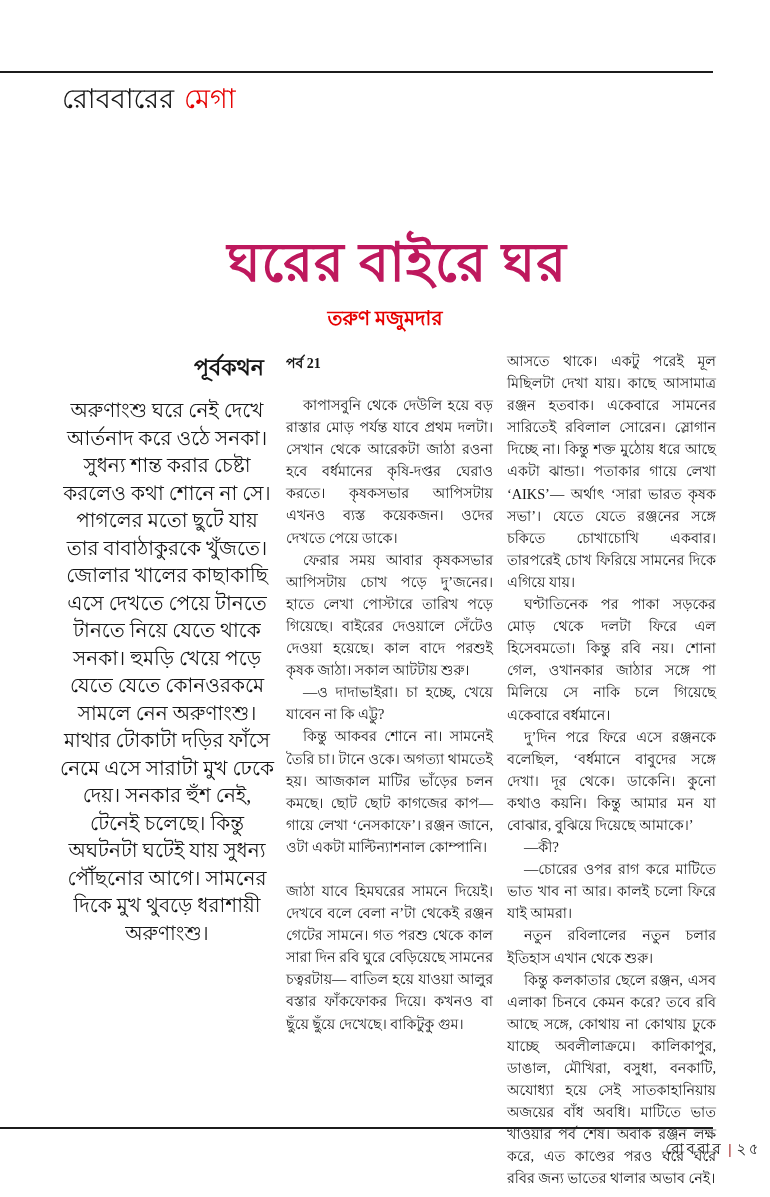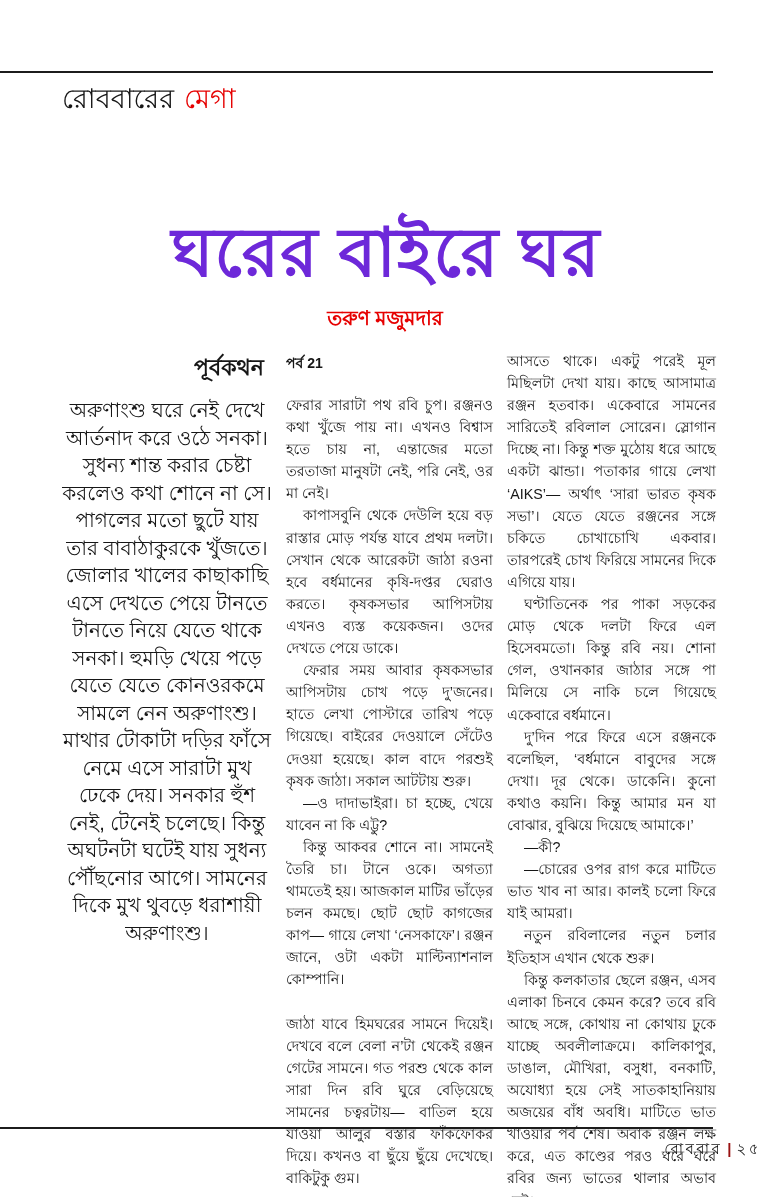--- a/index.html
+++ b/index.html
@@ -1,21 +1,21 @@
 <!DOCTYPE html>
 <html><head>
 <meta charset="utf-8">
 <style>
   html, body { margin: 0; padding: 0; background: #ffffff; }
   .page {
     position: relative;
     width: 770px;
     height: 1197px;
     background: #ffffff;
-    font-family: Liberation Sans, sans-serif;
+    font-family: Liberation Serif, serif;
     color: #161616;
     overflow: hidden;
   }
   .rule {
     position: absolute;
     left: 0;
     width: 713px;
     height: 2px;
     background: #1c1c1c;
   }
@@ -30,27 +30,27 @@
     line-height: 34px;
     white-space: nowrap;
   }
   .masthead .red { color: var(--accent, #e60000); margin-left: 10px; }
 
   .title {
     position: absolute;
     top: 212px;
     left: 15px;
     width: 740px;
-    margin: 1px;
+    margin: 12px;
     text-align: center;
-    font-size: 68px;
+    font-size: 54px;
     line-height: 78px;
     font-weight: bold;
     letter-spacing: 1px;
-    color: #6d28d9;
+    color: #be185d;
   }
   .author {
     position: absolute;
     top: 303px;
     left: 15px;
     width: 740px;
     text-align: center;
     font-size: 20px;
     font-weight: bold;
     color: var(--accent, #e60000);
@@ -138,21 +138,20 @@
 
   <div class="columns">
 
     <div class="col col-precede">
       <div class="precede-heading">পূর্বকথন</div>
       <div class="precede-text">অরুণাংশু ঘরে নেই দেখে আর্তনাদ করে ওঠে সনকা। সুধন্য শান্ত করার চেষ্টা করলেও কথা শোনে না সে। পাগলের মতো ছুটে যায় তার বাবাঠাকুরকে খুঁজতে। জোলার খালের কাছাকাছি এসে দেখতে পেয়ে টানতে টানতে নিয়ে যেতে থাকে সনকা। হুমড়ি খেয়ে পড়ে যেতে যেতে কোনওরকমে সামলে নেন অরুণাংশু। মাথার টোকাটা দড়ির ফাঁসে নেমে এসে সারাটা মুখ ঢেকে দেয়। সনকার হুঁশ নেই, টেনেই চলেছে। কিন্তু অঘটনটা ঘটেই যায় সুধন্য পৌঁছনোর আগে। সামনের দিকে মুখ থুবড়ে ধরাশায়ী অরুণাংশু।</div>
     </div>
 
     <div class="col col-mid body-col">
       <div class="episode">পর্ব 21</div>
-      <p class="no-indent">ফেরার সারাটা পথ রবি চুপ। রঞ্জনও কথা খুঁজে পায় না। এখনও বিশ্বাস হতে চায় না, এন্তাজের মতো তরতাজা মানুষটা নেই, পরি নেই, ওর মা নেই।</p>
       <p>কাপাসবুনি থেকে দেউলি হয়ে বড় রাস্তার মোড় পর্যন্ত যাবে প্রথম দলটা। সেখান থেকে আরেকটা জাঠা রওনা হবে বর্ধমানের কৃষি-দপ্তর ঘেরাও করতে। কৃষকসভার আপিসটায় এখনও ব্যস্ত কয়েকজন। ওদের দেখতে পেয়ে ডাকে।</p>
       <p>ফেরার সময় আবার কৃষকসভার আপিসটায় চোখ পড়ে দু’জনের। হাতে লেখা পোস্টারে তারিখ পড়ে গিয়েছে। বাইরের দেওয়ালে সেঁটেও দেওয়া হয়েছে। কাল বাদে পরশুই কৃষক জাঠা। সকাল আটটায় শুরু।</p>
       <p>—ও দাদাভাইরা। চা হচ্ছে, খেয়ে যাবেন না কি এট্টু?</p>
       <p>কিন্তু আকবর শোনে না। সামনেই তৈরি চা। টানে ওকে। অগত্যা থামতেই হয়। আজকাল মাটির ভাঁড়ের চলন কমছে। ছোট ছোট কাগজের কাপ— গায়ে লেখা ‘নেসকাফে’। রঞ্জন জানে, ওটা একটা মাল্টিন্যাশনাল কোম্পানি।</p>
       <p class="no-indent section-gap">জাঠা যাবে হিমঘরের সামনে দিয়েই। দেখবে বলে বেলা ন’টা থেকেই রঞ্জন গেটের সামনে। গত পরশু থেকে কাল সারা দিন রবি ঘুরে বেড়িয়েছে সামনের চত্বরটায়— বাতিল হয়ে যাওয়া আলুর বস্তার ফাঁকফোকর দিয়ে। কখনও বা ছুঁয়ে ছুঁয়ে দেখেছে। বাকিটুকু গুম।</p>
 
     </div>
 
     <div class="col col-right body-col">
       <p class="no-indent">আসতে থাকে। একটু পরেই মূল মিছিলটা দেখা যায়। কাছে আসামাত্র রঞ্জন হতবাক। একেবারে সামনের সারিতেই রবিলাল সোরেন। স্লোগান দিচ্ছে না। কিন্তু শক্ত মুঠোয় ধরে আছে একটা ঝান্ডা। পতাকার গায়ে লেখা ‘AIKS’— অর্থাৎ ‘সারা ভারত কৃষক সভা’। যেতে যেতে রঞ্জনের সঙ্গে চকিতে চোখাচোখি একবার। তারপরেই চোখ ফিরিয়ে সামনের দিকে এগিয়ে যায়।</p>

